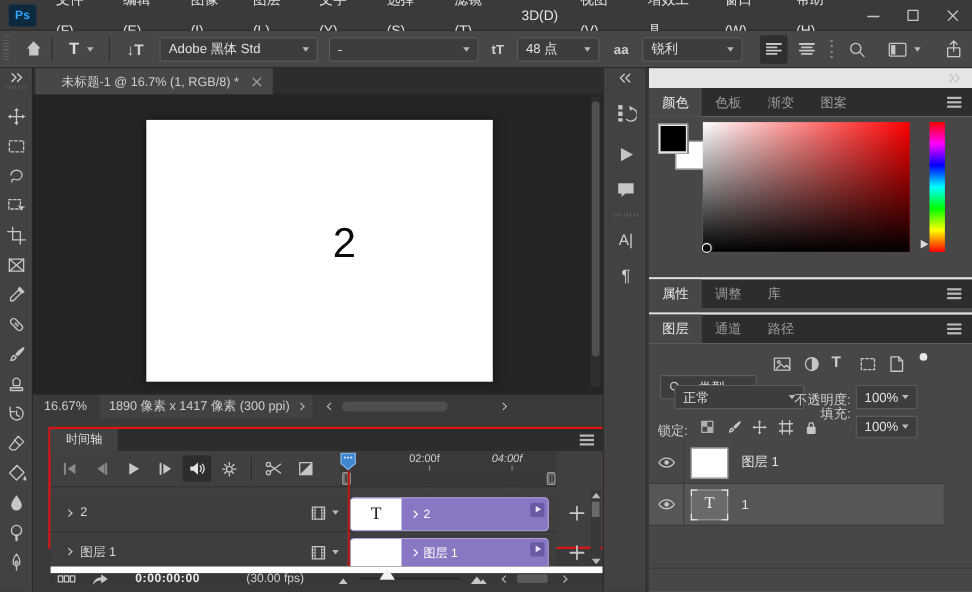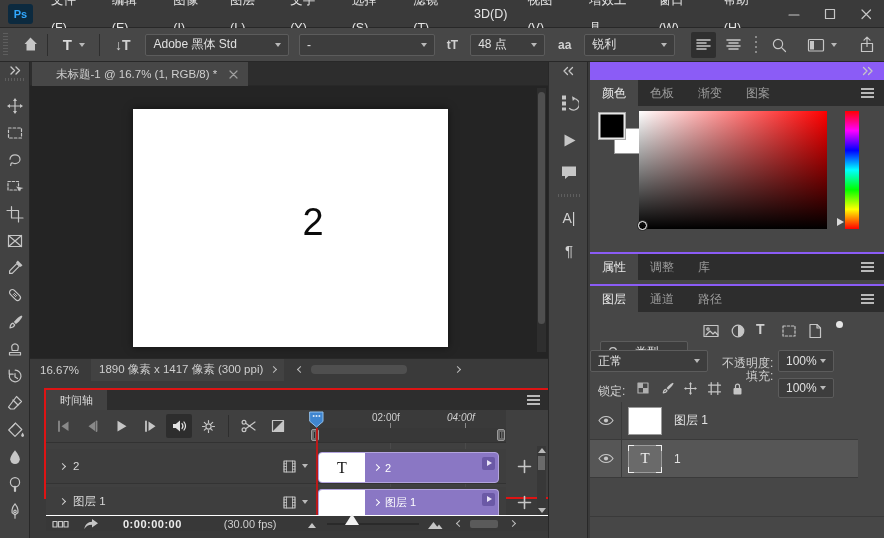--- a/index.html
+++ b/index.html
@@ -60,33 +60,33 @@
 .tl-rowlabel { display:flex; align-items:center; gap:8px; height:100%; padding-left:14px; font-size:11.5px; color:#d8d8d8; }
 .expander { width:5px; height:5px; border-top:1.5px solid #cfcfcf; border-right:1.5px solid #cfcfcf; transform:rotate(45deg); }
 .clip { position:absolute; left:272px; width:181px; background:#8a77c4; border:1px solid #b3a4de; border-radius:4px; display:flex; overflow:hidden; }
 .clip-thumb { width:46px; background:#ffffff; display:flex; align-items:center; justify-content:center; color:#151515; font-family:"Liberation Serif","DejaVu Serif",serif; font-size:16px; }
 .clip-label { display:flex; align-items:center; gap:6px; padding-left:9px; color:#ffffff; font-size:11px; }
 .clip-label .expander { border-color:#ffffff; }
 .clip-arrow { position:absolute; right:3px; top:4px; width:13px; height:13px; background:#6b59a6; border-radius:2px; }
 .clip-arrow::after { content:""; position:absolute; left:4.5px; top:3px; border-left:5px solid #e9e4f7; border-top:3.5px solid transparent; border-bottom:3.5px solid transparent; }
 .tl-plus { position:absolute; left:468px; width:20px; height:20px; display:flex; align-items:center; justify-content:center; }
 .tl-vscroll { position:absolute; left:491px; top:56px; width:9px; height:69px; background:#383838; }
-.tl-footer { position:absolute; left:0; top:125px; width:502px; height:16px; background:#383838; border-top:1px solid #ffffff; display:flex; align-items:center; font-size:11px; }
+.tl-footer { position:absolute; left:0; top:125px; width:502px; height:16px; background:#383838; border-top:6px solid #ffffff; display:flex; align-items:center; font-size:11px; }
 .slider-track { position:relative; width:92px; height:2px; background:#2a2a2a; }
 .slider-thumb { position:absolute; left:18px; top:-9px; width:0; height:0; border-left:7px solid transparent; border-right:7px solid transparent; border-bottom:11px solid #f2f2f2; }
 .caret-up { width:0; height:0; border-left:4px solid transparent; border-right:4px solid transparent; border-bottom:5px solid #b9b9b9; }
 .caret-dn { width:0; height:0; border-left:4px solid transparent; border-right:4px solid transparent; border-top:5px solid #b9b9b9; }
 .tl-grid { position:absolute; top:53px; width:1px; height:72px; background:#4a4a4a; }
 .tl-line { position:absolute; left:270px; top:38px; width:1.5px; height:87px; background:#b91a1a; }
 
 .dock { position:absolute; left:548px; top:62px; width:40px; height:476px; background:#424242; border-left:1px solid #282828; border-right:1px solid #282828; }
 .dock-icon { position:absolute; left:8px; width:24px; height:24px; display:flex; align-items:center; justify-content:center; color:#d0d0d0; }
 .dock-grip { position:absolute; left:9px; width:22px; height:3px; background:repeating-linear-gradient(90deg,#5e5e5e 0 1px,transparent 1px 3px); }
 
-.rightpanel { position:absolute; left:590px; top:62px; width:294px; height:476px; background:#8b5cf6; }
+.rightpanel { position:absolute; left:590px; top:62px; width:294px; height:476px; background:#e5e5e5; }
 .tabrow { position:absolute; left:0; width:294px; height:26px; background:#2d2d2d; display:flex; }
 .ptab { height:26px; line-height:26px; padding:0 12px; font-size:12px; color:#9c9c9c; }
 .ptab.active { background:#474747; color:#eaeaea; }
 .panelbody { position:absolute; left:0; width:294px; background:#474747; }
 .gradfield { position:absolute; left:49px; top:5px; width:188px; height:118px;
   background:linear-gradient(to bottom, rgba(0,0,0,0), #000), linear-gradient(to right, #fff, #f00); }
 .gf-circle { position:absolute; left:-1px; bottom:-1px; width:9px; height:9px; border:1.5px solid #fff; border-radius:50%; box-shadow:0 0 0 1px #333; }
 .huebar { position:absolute; left:255px; top:5px; width:14px; height:118px;
   background:linear-gradient(#f00,#f0f,#00f,#0ff,#0f0,#ff0,#f00); }
 .huemark { position:absolute; left:247px; top:112px; width:0; height:0; border-top:4.5px solid transparent; border-bottom:4.5px solid transparent; border-left:7px solid #dadada; }
@@ -635,21 +635,21 @@
         </svg>
       </span>
     <span class="abs" style="left:216px;top:10px;">
         <svg width="18" height="18">
           <path d="M4 2.5h7l3.5 3.5v9.5H4z"></path>
           <path d="M11 2.5V6h3.5"></path>
         </svg>
       </span>
     <span class="pill abs" style="left:244px;top:6px;"></span>
     
-    <div class="sel" style="position:absolute;left:0;top:38px;width:118px;">
+    <div class="sel" style="position:absolute;left:23px;top:38px;width:118px;">
       <span>正常</span>
       <span class="chev"></span>
     </div>
     <span class="abs label-sm" style="left:132px;top:43px;">不透明度:</span>
     <div class="sel" style="position:absolute;left:188px;top:38px;width:56px;">
       <span>100%</span>
       <span class="chev"></span>
     </div>
     
     <span class="abs label-sm" style="left:8px;top:71px;">锁定:</span>

